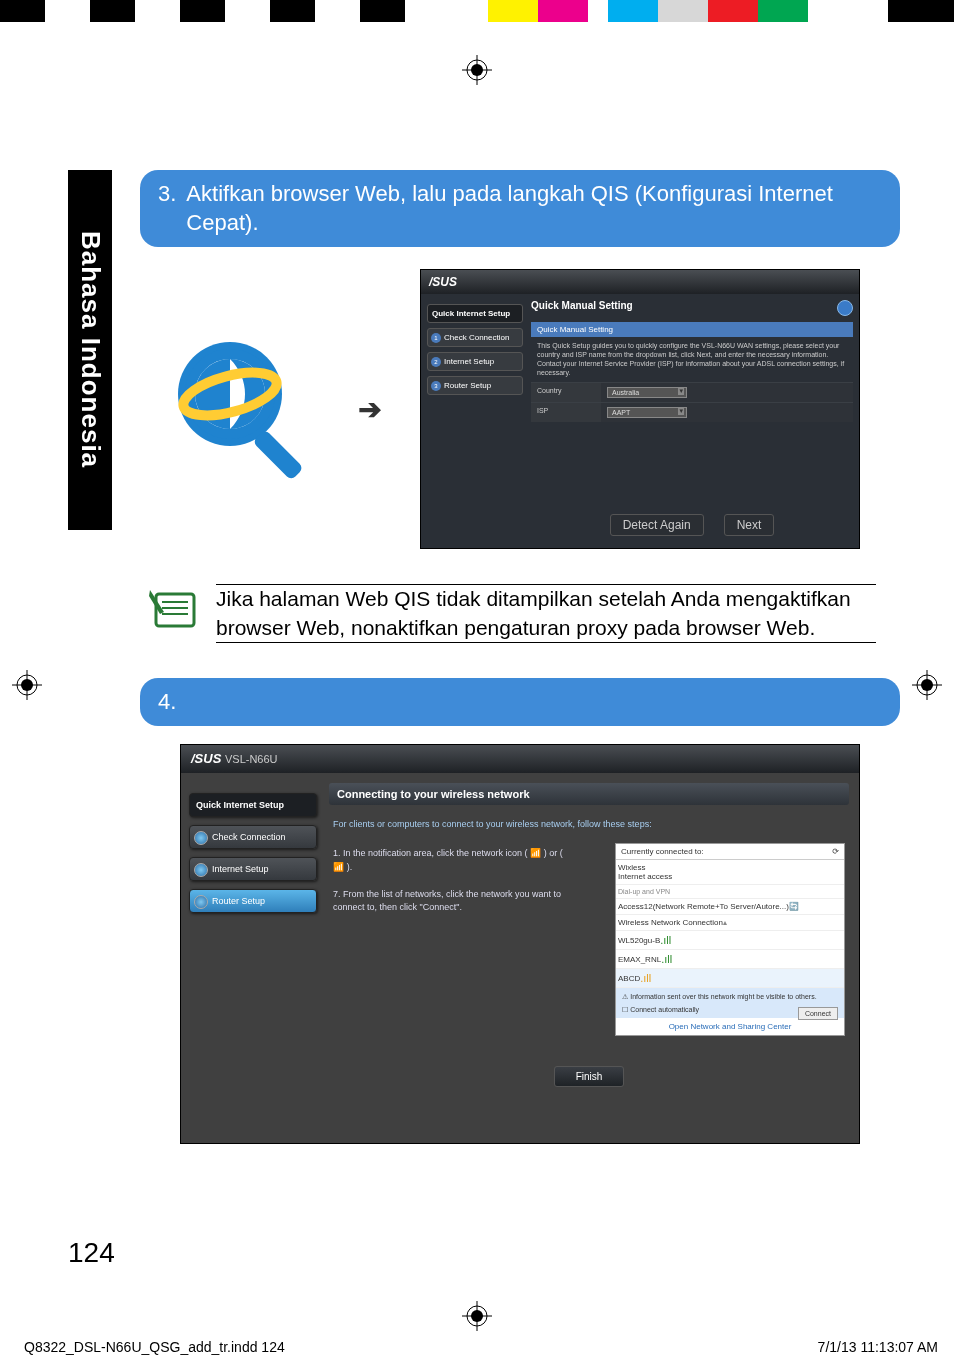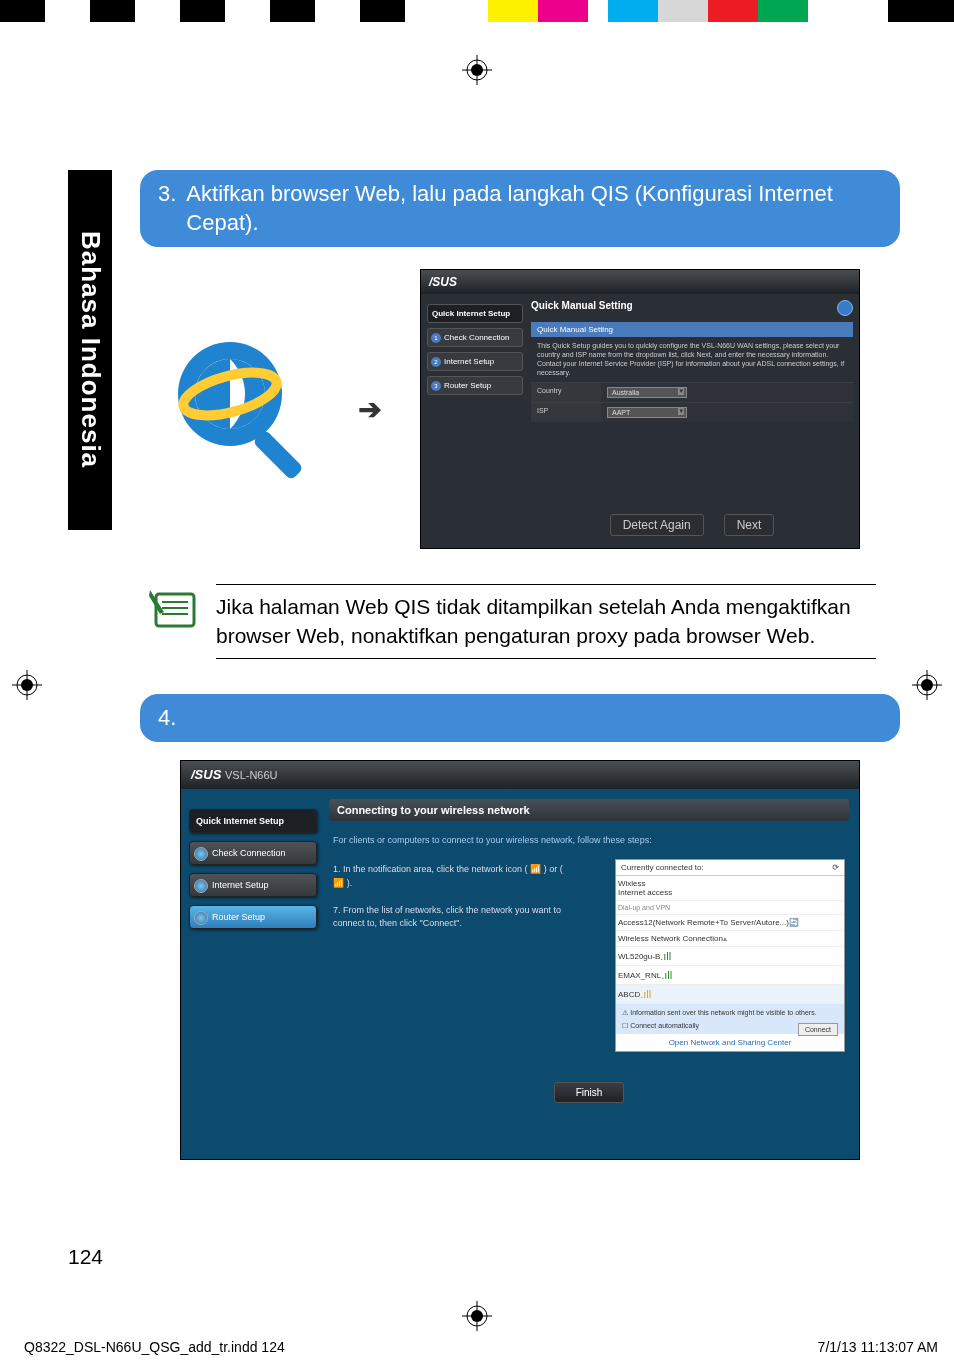--- a/index.html
+++ b/index.html
@@ -57,45 +57,45 @@
   .router-ui1 .form-row > div { padding:4px 6px; }
   .router-ui1 .form-row .lbl { width:70px; background:#34383d; }
   .router-ui1 .form-row .val { flex:1; background:#2e3238; }
   .router-ui1 .dropdown { background:#555; border:1px solid #888; padding:1px 14px 1px 4px; position:relative; display:inline-block; min-width:80px; color:#ddd; }
   .router-ui1 .dropdown::after { content:'▾'; position:absolute; right:2px; top:-1px; background:#888; color:#333; padding:0 1px; font-size:7px; }
   .router-ui1 .btn-row { position:absolute; bottom:6px; width:100%; display:flex; justify-content:center; gap:20px; }
   .router-ui1 .btn { background:#2a2e33; border:1px solid #555; color:#ccc; font-size:12px; padding:3px 12px; border-radius:3px; }
 
   .note-row { margin-top:35px; display:flex; gap:18px; align-items:flex-start; padding:0 6px; }
   .note-icon { width:52px; height:48px; flex-shrink:0; }
-  .note-lines { border-top:1px solid #000; border-bottom:1px solid #000; padding:8px 0; width:660px; }
+  .note-lines { border-top:1px solid #000; border-bottom:1px solid #000; padding:0 0; width:660px; }
   .note-text { font-size:21px; line-height:1.35; }
 
   .step4 { margin-top:35px; }
 
-  .router-ui2 { width:680px; height:400px; background:#0c4a6e; border:1px solid #000; margin:18px auto 0; position:relative; font-size:9px; color:#ccc; }
+  .router-ui2 { width:680px; height:400px; background:#404040; border:1px solid #000; margin:18px auto 0; position:relative; font-size:9px; color:#ccc; }
   .router-ui2 .asus-bar { height:28px; background:linear-gradient(#4a4e53,#1e2125); color:#fff; font-style:italic; font-weight:bold; font-size:13px; padding:6px 10px; }
   .router-ui2 .sidebar { position:absolute; left:8px; top:48px; width:128px; }
   .router-ui2 .side-btn { background:linear-gradient(#4f5358,#35393e); border:1px solid #222; color:#fff; font-size:9px; padding:6px 4px 6px 22px; margin-bottom:8px; border-radius:4px; position:relative; box-shadow:1px 1px 3px rgba(0,0,0,0.6); }
   .router-ui2 .side-btn.active { background:linear-gradient(#5bb5e8,#2f7fba); }
   .router-ui2 .side-btn .dot { position:absolute; left:4px; top:5px; width:14px; height:14px; border-radius:50%; background:radial-gradient(#7fc8f0,#2a6ea8); border:1px solid #aaa; }
   .router-ui2 .main { position:absolute; left:148px; top:38px; right:10px; bottom:10px; }
   .router-ui2 .title-head { background:linear-gradient(#4a5058,#2e3339); color:#fff; font-size:11px; font-weight:bold; padding:5px 8px; border-radius:3px; }
   .router-ui2 .subtext { font-size:9px; color:#a8cef0; padding:14px 4px; }
   .router-ui2 .steps-list { font-size:9px; color:#dde; padding:4px; line-height:1.5; width:240px; float:left; }
   .router-ui2 .win-popup { float:right; width:230px; background:#fff; color:#333; font-size:8px; border:1px solid #999; margin-right:4px; }
   .router-ui2 .win-popup .hdr { font-size:8px; padding:3px 5px; border-bottom:1px solid #ccc; display:flex; justify-content:space-between; }
   .router-ui2 .win-popup .row { padding:3px 2px; display:flex; justify-content:flex-start; align-items:center; border-bottom:1px solid #eee; }
   .router-ui2 .win-popup .sig { color:#2a8a2a; font-size:11px; }
   .router-ui2 .win-popup .hl { background:#d8e8fa; padding:4px 6px; font-size:7px; line-height:1.3; }
   .router-ui2 .win-popup .conn-btn { font-size:7px; background:#eee; border:1px solid #999; padding:1px 6px; float:right; margin-top:2px;}
   .router-ui2 .win-popup .footer { text-align:center; color:#2a6db8; padding:4px; font-size:8px; }
   .router-ui2 .finish-btn { clear:both; margin:30px auto 0; width:70px; background:linear-gradient(#3a3e44,#1e2226); border:1px solid #555; color:#fff; font-size:10px; padding:4px 0; text-align:center; border-radius:3px; }
 
-  .page-num { position:absolute; left:68px; bottom:102px; font-size:21px; }
+  .page-num { position:absolute; left:68px; bottom:102px; font-size:28px; }
   .footer-file { position:absolute; left:24px; bottom:16px; font-size:14px;text-align:center; }
   .footer-date { position:absolute; right:16px; bottom:16px; font-size:14px; }
 </style>
 </head>
 <body>
 
 <div class="color-bars-top">
     <div style="background: rgb(0, 0, 0); width: 45px;"></div>
     <div style="background: rgb(255, 255, 255); width: 45px; border-left: 0px;"></div>
     <div style="background: rgb(0, 0, 0); width: 45px;"></div>

